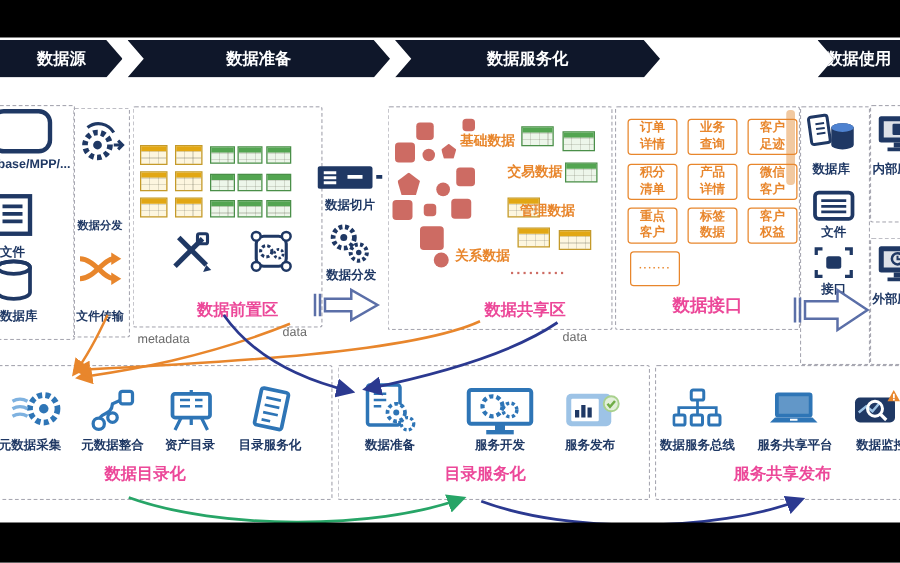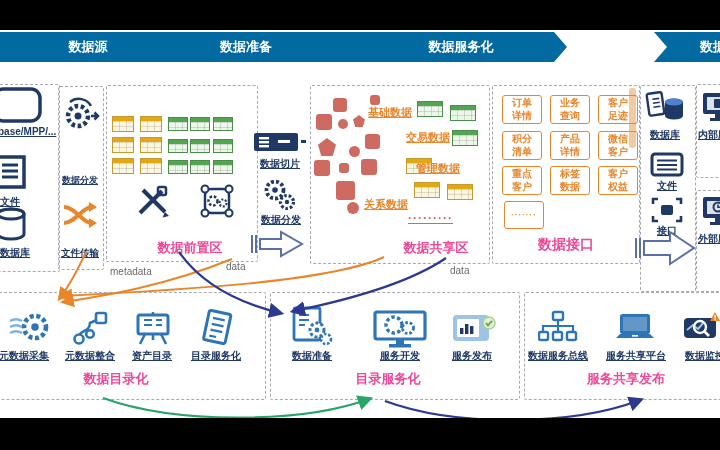--- a/index.html
+++ b/index.html
@@ -1,28 +1,28 @@
 <!DOCTYPE html>
 <html><head>
 <meta charset="utf-8">
 <style>
   html,body{margin:0;padding:0;background:#000;}
   #canvas{position:relative;width:720px;height:450px;overflow:hidden;background:#fff;
           font-family:"Liberation Sans",sans-serif;}
   .blackbar{position:absolute;left:0;width:720px;background:#000;z-index:8;}
   
-  .stage{position:absolute;top:32px;height:30px;background:#0369a1;color:#fff;
+  .stage{position:absolute;top:32px;height:30px;background:#0f172a;color:#fff;
          font-weight:bold;font-size:13px;display:flex;align-items:center;justify-content:center;
-         clip-path:polygon(0 0,calc(100% - 13px) 0,100% 50%,calc(100% - 13px) 100%,0 100%,13px 50%);padding-left:39px;}
+         clip-path:polygon(0 0,calc(100% - 13px) 0,100% 50%,calc(100% - 13px) 100%,0 100%,13px 50%);}
   .stage.first{clip-path:polygon(0 0,calc(100% - 13px) 0,100% 50%,calc(100% - 13px) 100%,0 100%);}
   .stage.last{clip-path:polygon(0 0,100% 0,100% 100%,0 100%,13px 50%);}
   
   .dash{position:absolute;border:1px dashed #a8a8b2;border-radius:2px;}
   
-  .lbl{position:absolute;font-size:10px;font-weight:bold;color:#1f3864;white-space:nowrap;text-align:center;z-index:3;text-decoration:underline;}
+  .lbl{position:absolute;font-size:10px;font-weight:bold;color:#1f3864;white-space:nowrap;text-align:center;z-index:3;}
   .olbl{color:#e8862c;font-size:11px;}
   .ztitle{position:absolute;font-size:13px;font-weight:bold;color:#ec4899;white-space:nowrap;
           transform:translateX(-50%);z-index:3;}
   .flowlbl{position:absolute;font-size:10px;color:#6a6a6a;z-index:6;}
   
   .tbl{position:absolute;box-sizing:border-box;
        background-image:repeating-linear-gradient(to right,transparent 0 6px,rgba(80,80,60,.18) 6px 7px),
                         repeating-linear-gradient(to bottom,transparent 0 4px,rgba(80,80,60,.18) 4px 5px);}
   .ty{border:1px solid #c49a2a;background-color:#fdf6df;}
   .tg{border:1px solid #4a8f49;background-color:#edf6ea;}
@@ -140,21 +140,21 @@
   <line x1="2" y1="7" x2="2" y2="25" stroke="#5b6fa8" stroke-width="2"></line>
   <line x1="6" y1="7" x2="6" y2="25" stroke="#5b6fa8" stroke-width="2"></line>
   <polygon points="10,11 31,11 31,4 52,16 31,28 31,21 10,21" fill="#fff" stroke="#5b6fa8" stroke-width="2"></polygon>
 </svg>
 
 <div class="lbl olbl" style="left:368px;top:105px;">基础数据</div>
 <div class="lbl olbl" style="left:406px;top:130px;">交易数据</div>
 <div class="lbl olbl" style="left:416px;top:161px;">管理数据</div>
 <div class="lbl olbl" style="left:364px;top:197px;">关系数据</div>
 <div class="lbl" style="left:408px;top:211px;color:#cd6b63;letter-spacing:1px;font-size:12px;">·········</div>
-<div class="ztitle" style="left:420px;top:239px;margin-left:16px;">数据共享区</div>
+<div class="ztitle" style="left:420px;top:239px;">数据共享区</div>
 
 <div class="ibox" style="left:502px;top:95px;">订单详情</div>
 <div class="ibox" style="left:550px;top:95px;">业务查询</div>
 <div class="ibox" style="left:598px;top:95px;">客户足迹</div>
 <div class="ibox" style="left:502px;top:131px;">积分清单</div>
 <div class="ibox" style="left:550px;top:131px;">产品详情</div>
 <div class="ibox" style="left:598px;top:131px;">微信客户</div>
 <div class="ibox" style="left:502px;top:166px;">重点客户</div>
 <div class="ibox" style="left:550px;top:166px;">标签数据</div>
 <div class="ibox" style="left:598px;top:166px;">客户权益</div>

